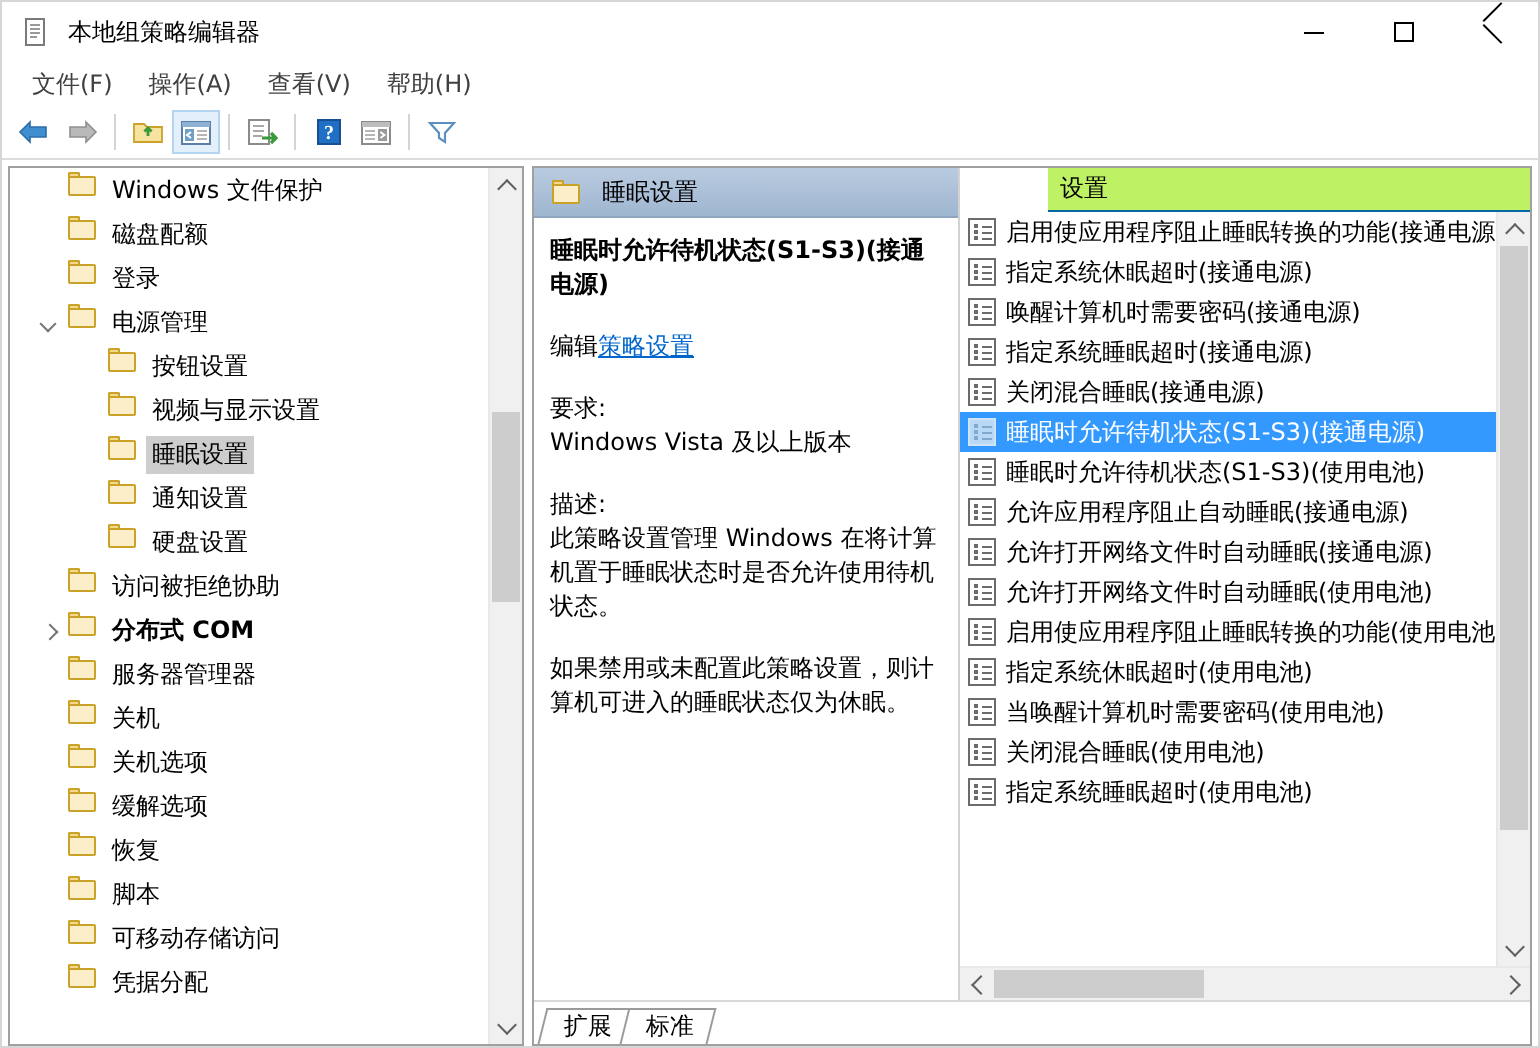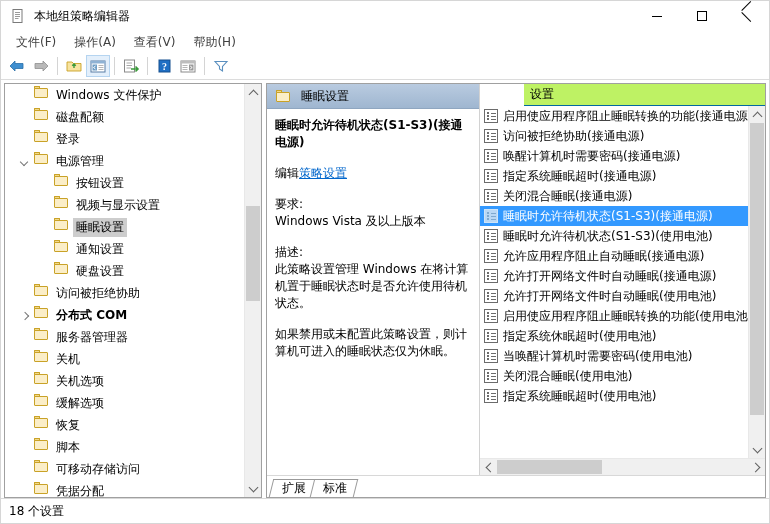--- a/index.html
+++ b/index.html
@@ -840,21 +840,21 @@
                 </div>
                 <div class="list-row">
                   <span class="policy-icon">
                     <i class="l1"></i>
                     <i class="l2"></i>
                     <i class="l3"></i>
                     <b class="b1"></b>
                     <b class="b2"></b>
                     <b class="b3"></b>
                   </span>
-                  <span>访问被拒绝协助(接通电源)</span>
+                  <span>指定系统休眠超时(接通电源)</span>
                 </div>
                 <div class="list-row">
                   <span class="policy-icon">
                     <i class="l1"></i>
                     <i class="l2"></i>
                     <i class="l3"></i>
                     <b class="b1"></b>
                     <b class="b2"></b>
                     <b class="b3"></b>
                   </span>
@@ -1024,16 +1024,13 @@
         <div class="tab">
             <span>扩展</span>
           </div>
         <div class="tab active">
             <span>标准</span>
           </div>
       </div>
     </div>
   </div>
 
-  <div class="statusbar">
-    <span>18 个设置</span>
-  </div>
 </div>
 
 </body></html>

